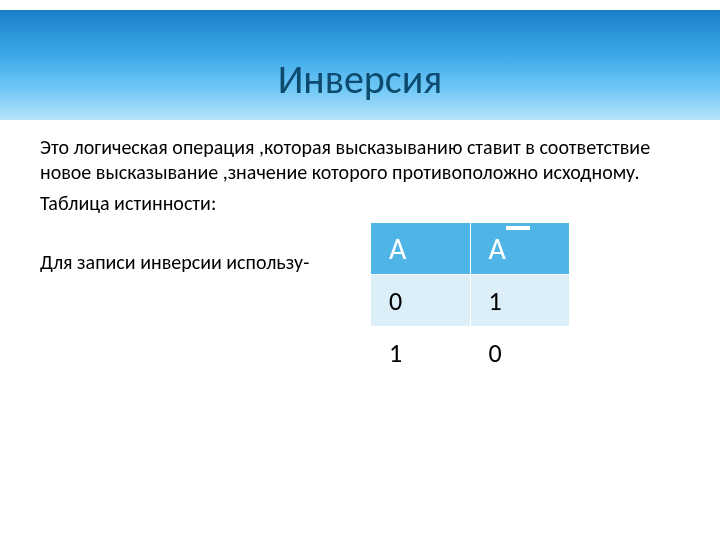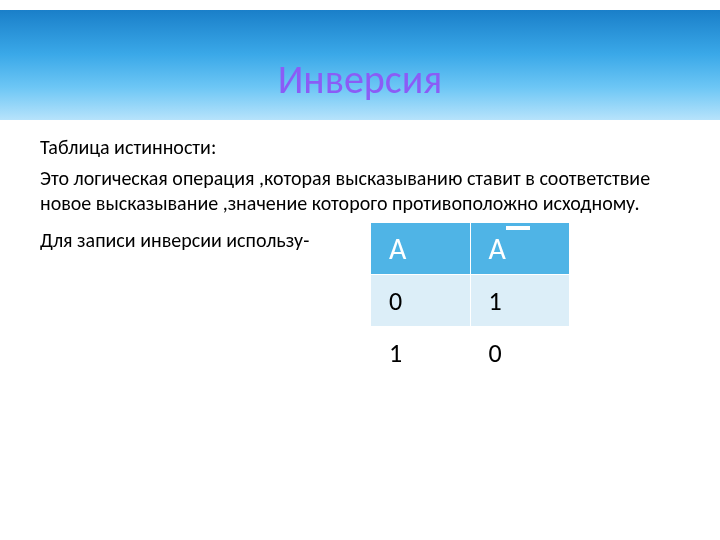--- a/index.html
+++ b/index.html
@@ -20,21 +20,21 @@
     background: linear-gradient(to bottom, #1a7fc9 0%, #3aa8e8 40%, #6cc6f5 70%, #b7e3fb 100%);
   }
   .title {
     position: absolute;
     top: 55px;
     left: 0;
     width: 100%;
     text-align: center;
     font-size: 40px;
     font-weight: 400;
-    color: #8b5cf6;
+    color: #0c4a6e;
   }
   .content {
     position: absolute;
     top: 135px;
     left: 40px;
     right: 40px;
     color: #000000;
     font-size: 20px;
     line-height: 1.25;
   }
@@ -80,23 +80,23 @@
     background: #ffffff;
   }
 </style>
 </head>
 <body>
 
 <div class="header-band"></div>
 <div class="title">Инверсия</div>
 
 <div class="content">
+  <p class="para">Это логическая операция ,которая высказыванию ставит в соответствие новое высказывание ,значение которого противоположно исходному.</p>
   <p class="para">Таблица истинности:</p>
-  <p class="para">Это логическая операция ,которая высказыванию ставит в соответствие новое высказывание ,значение которого противоположно исходному.</p>
-  <p class="para" style="margin-top:12px">Для записи инверсии использу-</p>
+  <p class="para" style="margin-top:34px">Для записи инверсии использу-</p>
 </div>
 
 <table class="truth-table">
   <tbody>
       <tr>
     <th>A</th>
     <th>
       <span class="bar">
         <span>A</span>
         <span class="overline"></span>

